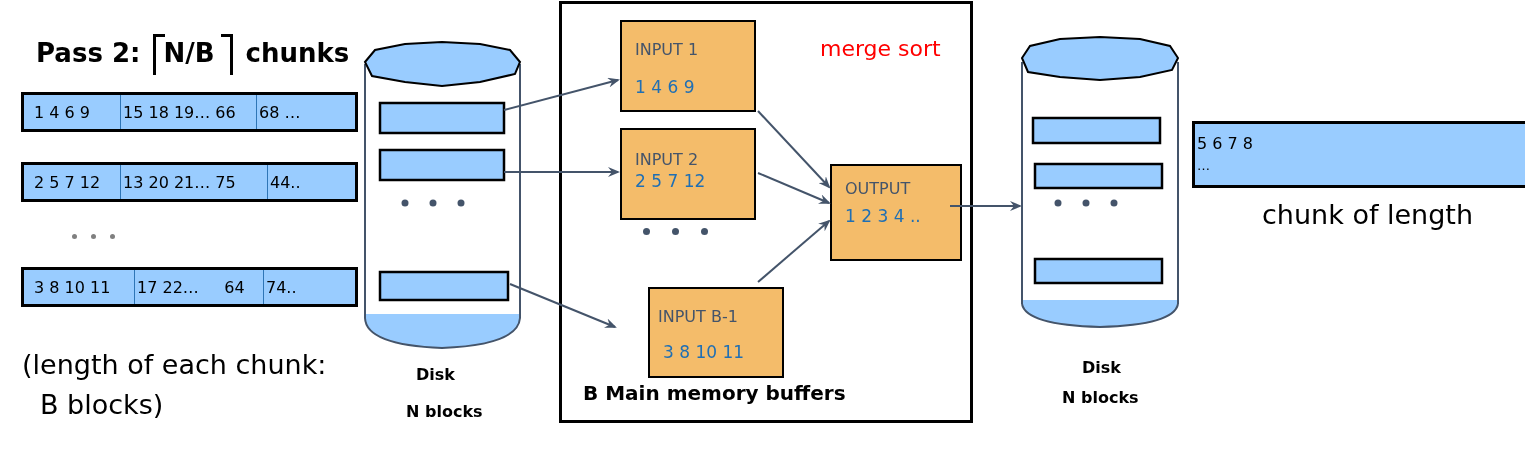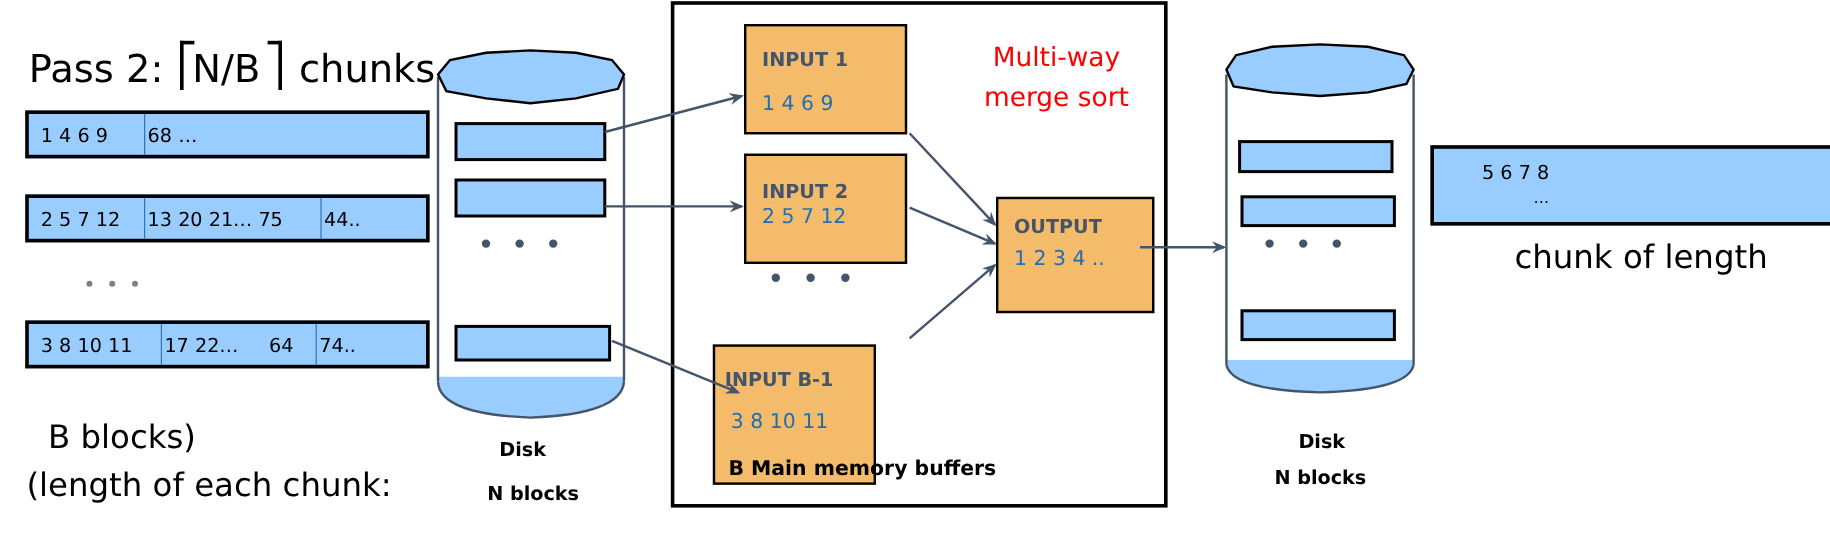--- a/index.html
+++ b/index.html
@@ -4,103 +4,103 @@
 <style>
   html, body { margin:0; padding:0; background:#ffffff; }
   body { width:1525px; height:452px; position:relative; overflow:hidden; font-family:"DejaVu Sans", sans-serif; }
   .abs { position:absolute; }
   .txt-cal { font-family:"DejaVu Sans", sans-serif; color:#000; white-space:nowrap; }
   .chunk { position:absolute; height:40px; background:#99ccff; border:3px solid #000; box-sizing:border-box; display:flex; align-items:center; }
   .chunk .seg { height:100%; display:flex; align-items:center; border-right:1.5px solid #2e75b6; box-sizing:border-box; font-size:16px; padding-left:10px; white-space:nowrap; }
   .chunk .seg:last-child { border-right:none; }
   .membox { position:absolute; border:3px solid #000; box-sizing:border-box; background:#ffffff; }
   .buf { position:absolute; background:#f4bc6a; border:2.5px solid #000; box-sizing:border-box; }
-  .buf .lbl { position:absolute; left:13px; font-weight:bold; font-size:16px; color:#44546a; white-space:nowrap; }
+  .buf .lbl { position:absolute; left:13px; font-weight:normal; font-size:16px; color:#44546a; white-space:nowrap; }
   .buf .val { position:absolute; left:13px; font-size:17px; color:#1f6fb4; white-space:nowrap; }
   .dots { position:absolute; display:flex; gap:20px; }
   .dot { width:7px; height:7px; border-radius:50%; background:#44546a; }
   .dots.small .dot { width:5px; height:5px; background:#808080; }
   .bold { font-weight:bold; font-size:16px; color:#000; white-space:nowrap; }
   svg.overlay { position:absolute; left:0; top:0; }
 </style>
 </head>
 <body>
 
-<div class="abs txt-cal" style="left:24px; top:38px; font-size:32px;">
+<div class="abs txt-cal" style="left:36px; top:38px; font-size:26px;font-weight:bold;">
   <span>Pass 2:</span>
   <span style="display:inline-block; position:relative; padding:0 22px 0 10px; margin-left:4px;">
     <span style="position:absolute; left:0; top:-4px; width:9px; height:38px; border-left:3px solid #000; border-top:3px solid #000;"></span>
     <span>N/B</span>
     <span style="position:absolute; right:4px; top:-4px; width:9px; height:38px; border-right:3px solid #000; border-top:3px solid #000;"></span>
   </span>
   <span>chunks</span>
 </div>
 
 <div class="chunk" style="left:21px; top:92px; width:337px;">
   <div class="seg" style="width:97px;">1 4 6 9</div>
+  <div class="seg" style="width:136px; padding-left:2px;">15 18 19… 66</div>
   <div class="seg" style="padding-left:2px;">68 …</div>
 </div>
 <div class="chunk" style="left:21px; top:162px; width:337px;">
   <div class="seg" style="width:97px;">2 5 7 12</div>
   <div class="seg" style="width:147px; padding-left:2px;">13 20 21… 75</div>
   <div class="seg" style="padding-left:2px;">44..</div>
 </div>
 <div class="dots small" style="left:72px; top:234px; gap:14px;">
   <div class="dot"></div>
     <div class="dot"></div>
     <div class="dot"></div>
 </div>
 <div class="chunk" style="left:21px; top:267px; width:337px;">
   <div class="seg" style="width:111px;">3 8 10 11</div>
   <div class="seg" style="width:129px; padding-left:2px; white-space:pre;text-align:center;">17 22…     64</div>
   <div class="seg" style="padding-left:2px;">74..</div>
 </div>
 
 <div class="abs txt-cal" style="left:22px; top:345px; font-size:27px; line-height:40px;">
+  <div>(length of each chunk:</div>
   <div style="padding-left:18px;">B blocks)</div>
-  <div>(length of each chunk:</div>
 </div>
 
 <div class="membox" style="left:559px; top:1px; width:414px; height:422px;"></div>
 
 <div class="abs" style="left:820px; top:32px; font-size:22px; color:#ff0000; line-height:33px; text-align:center;">
-  <div>Multi-way</div>
   <div>merge sort</div>
 </div>
 
 <div class="buf" style="left:620px; top:20px; width:136px; height:92px;">
   <div class="lbl" style="top:18px;">INPUT 1</div>
   <div class="val" style="top:55px;">1 4 6 9</div>
 </div>
 <div class="buf" style="left:620px; top:128px; width:136px; height:92px;">
   <div class="lbl" style="top:20px;">INPUT 2</div>
   <div class="val" style="top:41px;">2 5 7 12</div>
 </div>
 <div class="dots" style="left:643px; top:228px; gap:22px;">
   <div class="dot"></div>
     <div class="dot"></div>
     <div class="dot"></div>
 </div>
-<div class="buf" style="left:594px; top:287px; width:136px; height:117px;">
+<div class="buf" style="left:648px; top:287px; width:136px; height:91px;">
   <div class="lbl" style="top:18px; left:8px;">INPUT B-1</div>
   <div class="val" style="top:53px;">3 8 10 11</div>
 </div>
 <div class="buf" style="left:830px; top:164px; width:132px; height:97px;">
   <div class="lbl" style="top:13px;">OUTPUT</div>
   <div class="val" style="top:40px;">1 2 3 4 ..</div>
 </div>
-<div class="abs bold" style="left:583px; top:381px; font-size:17px;margin-left:24px;">B Main memory buffers</div>
+<div class="abs bold" style="left:583px; top:381px; font-size:20px;">B Main memory buffers</div>
 
 <div class="abs bold" style="left:416px; top:365px;">Disk</div>
 <div class="abs bold" style="left:406px; top:402px;">N blocks</div>
 <div class="abs bold" style="left:1082px; top:358px;">Disk</div>
 <div class="abs bold" style="left:1062px; top:388px;">N blocks</div>
 
 <div class="chunk" style="left:1192px; top:121px; width:340px; height:67px; align-items:stretch;">
-  <div class="seg" style="width:96px; flex-direction:column; align-items:flex-end; padding-top:9px; padding-left:2px; font-size:16px; line-height:22px;">
+  <div class="seg" style="width:96px; flex-direction:column; align-items:flex-start; padding-top:9px; padding-left:2px; font-size:16px; line-height:22px;">
     <span>5 6 7 8</span>
     <span style="font-size:13px;">…</span>
   </div>
 </div>
 <div class="abs txt-cal" style="left:1262px; top:193px; font-size:27px; line-height:43px;">
   <div>chunk of length</div>
 </div>
 
 <svg class="overlay" width="1525" height="452">
   <defs>

